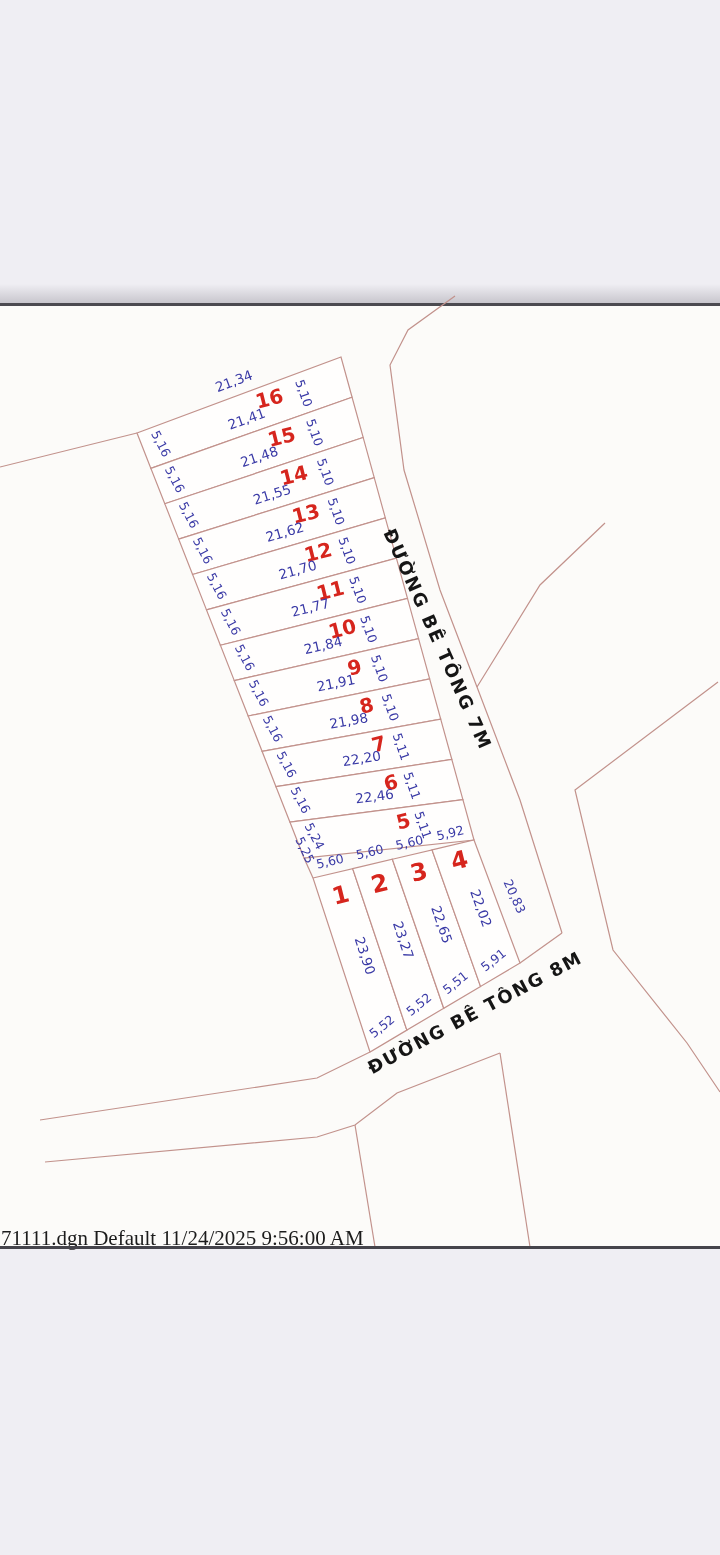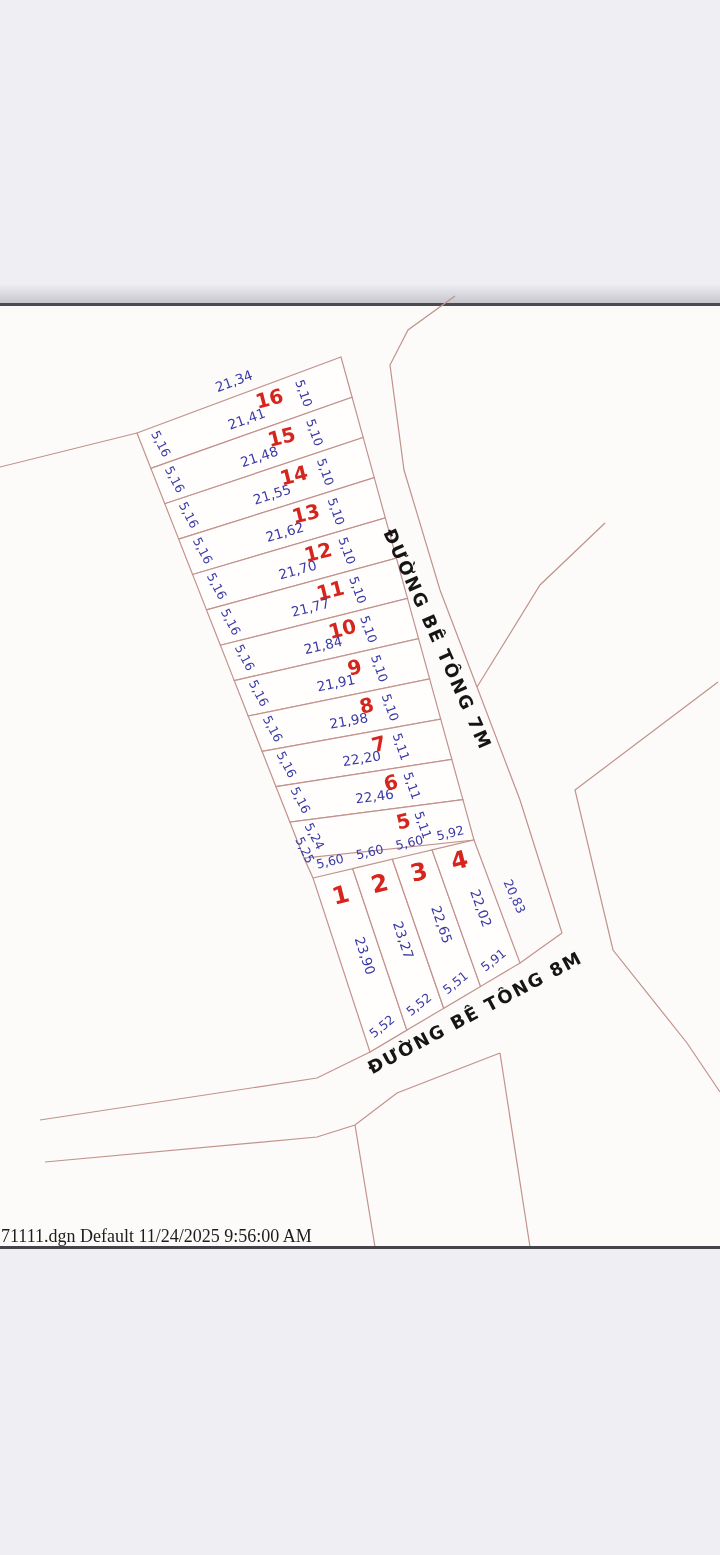--- a/index.html
+++ b/index.html
@@ -4,21 +4,21 @@
 <style>
   html,body{margin:0;padding:0;background:#efeef3;}
   .screen{position:relative;width:720px;height:1555px;background:#efeef3;overflow:hidden;
           font-family:"DejaVu Sans",sans-serif;}
   .page{position:absolute;left:0;top:306px;width:720px;height:941px;background:#fcfbf9;}
   .page-top-shadow{position:absolute;left:0;top:284px;width:720px;height:19px;
       background:linear-gradient(#efeef3,#c8c6cd);}
   .page-top-border{position:absolute;left:0;top:303px;width:720px;height:4px;background:#4b4a50;}
   .page-bottom-border{position:absolute;left:0;top:1246px;width:720px;height:3px;background:#45444b;}
   .file-info{position:absolute;left:1px;top:1226px;width:500px;
-      font-family:"Liberation Serif",serif;font-size:18px;color:#1c1c1c;white-space:nowrap;}
+      font-family:"Liberation Serif",serif;font-size:21px;color:#1c1c1c;white-space:nowrap;}
   svg.plan{position:absolute;left:0;top:0;}
   .dim{fill:#3a3aa6;font-size:12.5px;}
   .dimL{fill:#3a3aa6;font-size:13.5px;}
   .pnum{fill:#d6251d;font-weight:bold;font-size:20px;}
   .pnumBig{fill:#d6251d;font-weight:bold;font-size:24px;}
   .roadlbl{fill:#151515;font-weight:bold;font-size:18px;letter-spacing:2px;}
   .bnd{stroke:#c2928c;stroke-width:1.2;fill:none;}
   .plotpoly{fill:#fffefd;stroke:#c2928c;stroke-width:1.2;}
 </style>
 </head>

